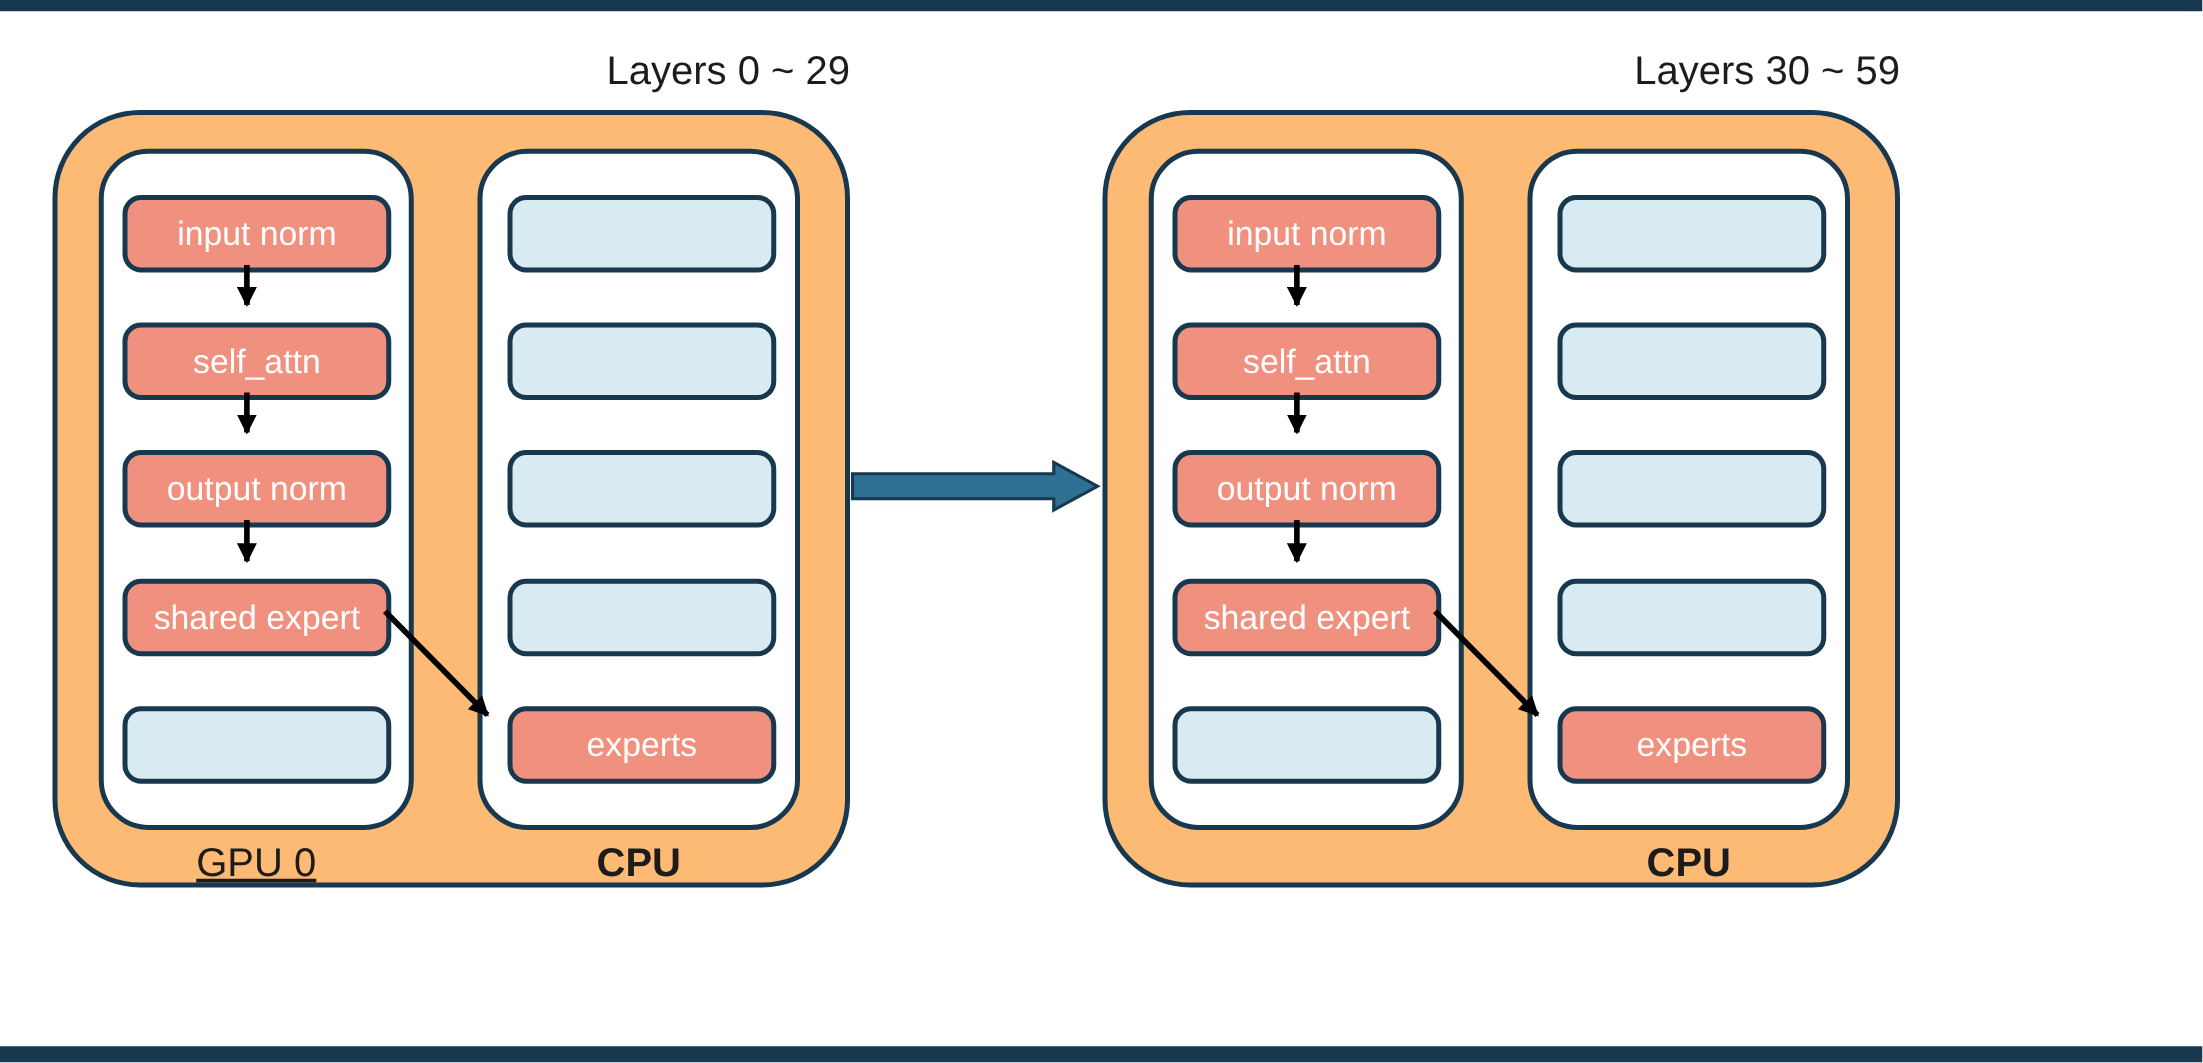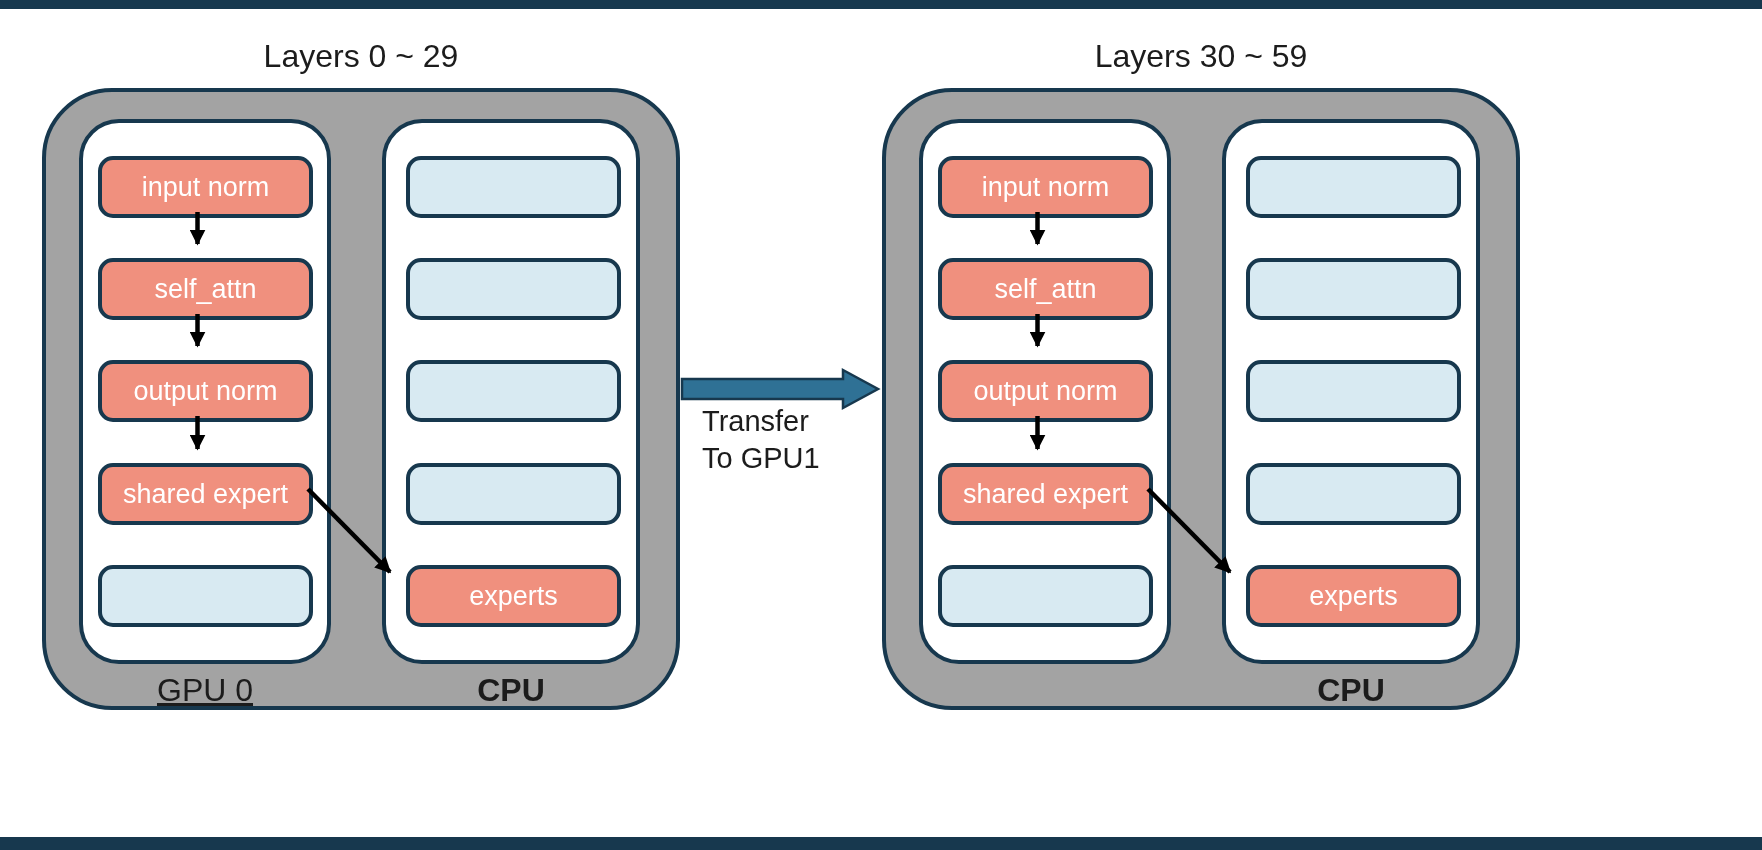--- a/index.html
+++ b/index.html
@@ -11,30 +11,30 @@
   }
   html,body{margin:0;padding:0;}
   body{font-family:"Liberation Sans", sans-serif; background:#ffffff;}
   .page{position:relative; width:1762px; height:850px; background:#ffffff; overflow:hidden;}
 
   .bar{position:absolute; left:0; width:1762px; background:var(--border);}
   .bar.top{top:0; height:9px;}
   .bar.bottom{bottom:0; height:13px;}
 
   .group-title{
-    position:absolute; top:38px; width:638px; text-align:center;
+    position:absolute; top:38px; width:638px; text-align:right;
     font-size:32px; line-height:36px; color:var(--text-dark); font-weight:400;
   }
   .group-title.t0{left:42px;}
   .group-title.t1{left:882px;}
 
   .outer{
     position:absolute; top:88px; width:638px; height:622px;
     box-sizing:border-box; border:4px solid var(--border); border-radius:70px;
-    background:#a3a3a3;
+    background:#fdba74;
   }
   .outer.g0{left:42px;}
   .outer.g1{left:882px;}
 
   .inner{
     position:absolute; top:27px; height:545px;
     box-sizing:border-box; border:4px solid var(--border); border-radius:40px;
     background:#ffffff;
   }
   .inner.gpu{left:33px; width:252px;}
@@ -114,24 +114,20 @@
     <div class="inner cpu">
       <div class="box blue r0"></div>
       <div class="box blue r1"></div>
       <div class="box blue r2"></div>
       <div class="box blue r3"></div>
       <div class="box coral r4">experts</div>
     </div>
     <div class="col-label cpu-label">CPU</div>
   </div>
 
-  <div class="transfer-label">
-    <div>Transfer</div>
-    <div>To GPU1</div>
-  </div>
 
   <svg class="arrows-overlay" viewBox="0 0 1762 850" xmlns="http://www.w3.org/2000/svg">
     <defs>
       <marker id="ah" viewBox="0 0 10 10" refX="9" refY="5" markerWidth="16" markerHeight="16" orient="auto" markerUnits="userSpaceOnUse">
         <path d="M0,0 L10,5 L0,10 Z" fill="#000000"></path>
       </marker>
     </defs>
 
     <g stroke="#000000" stroke-width="4.5">
       <line x1="197.5" y1="212" x2="197.5" y2="244" marker-end="url(#ah)"></line>

